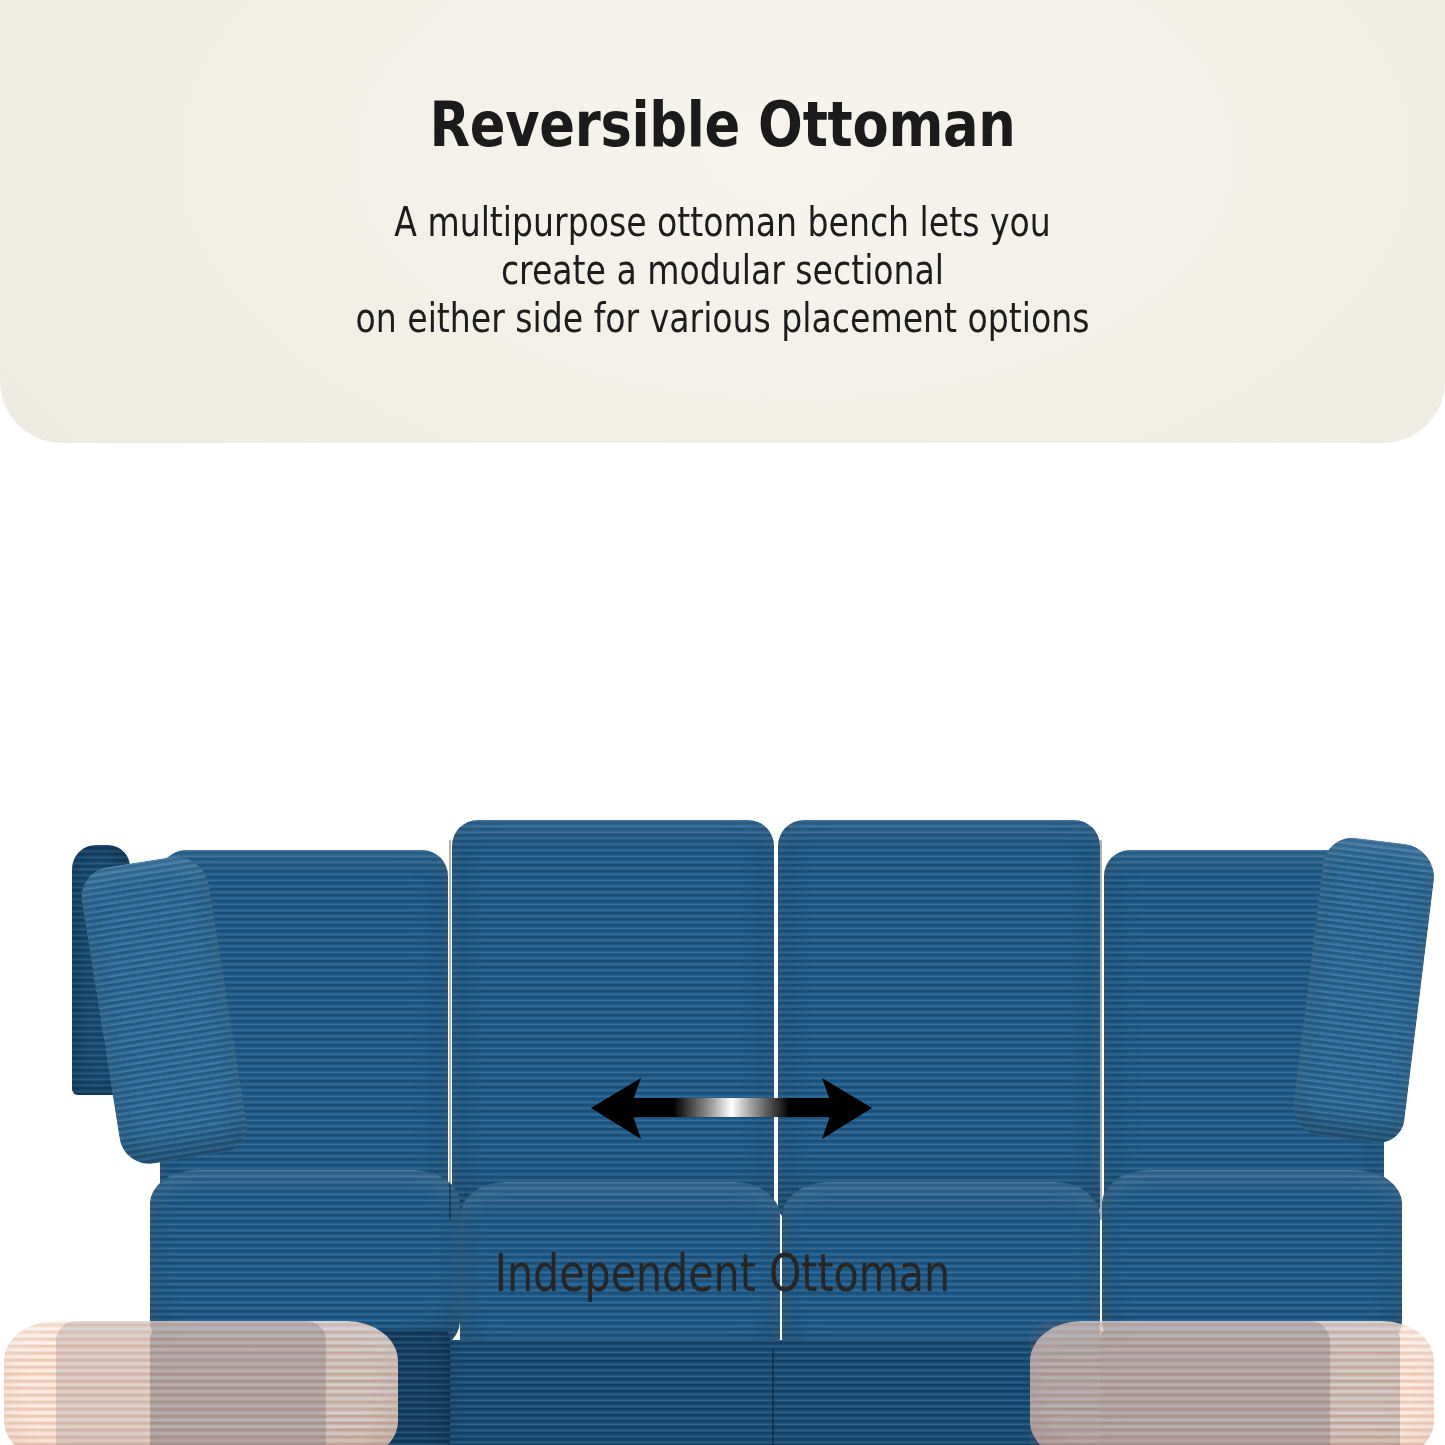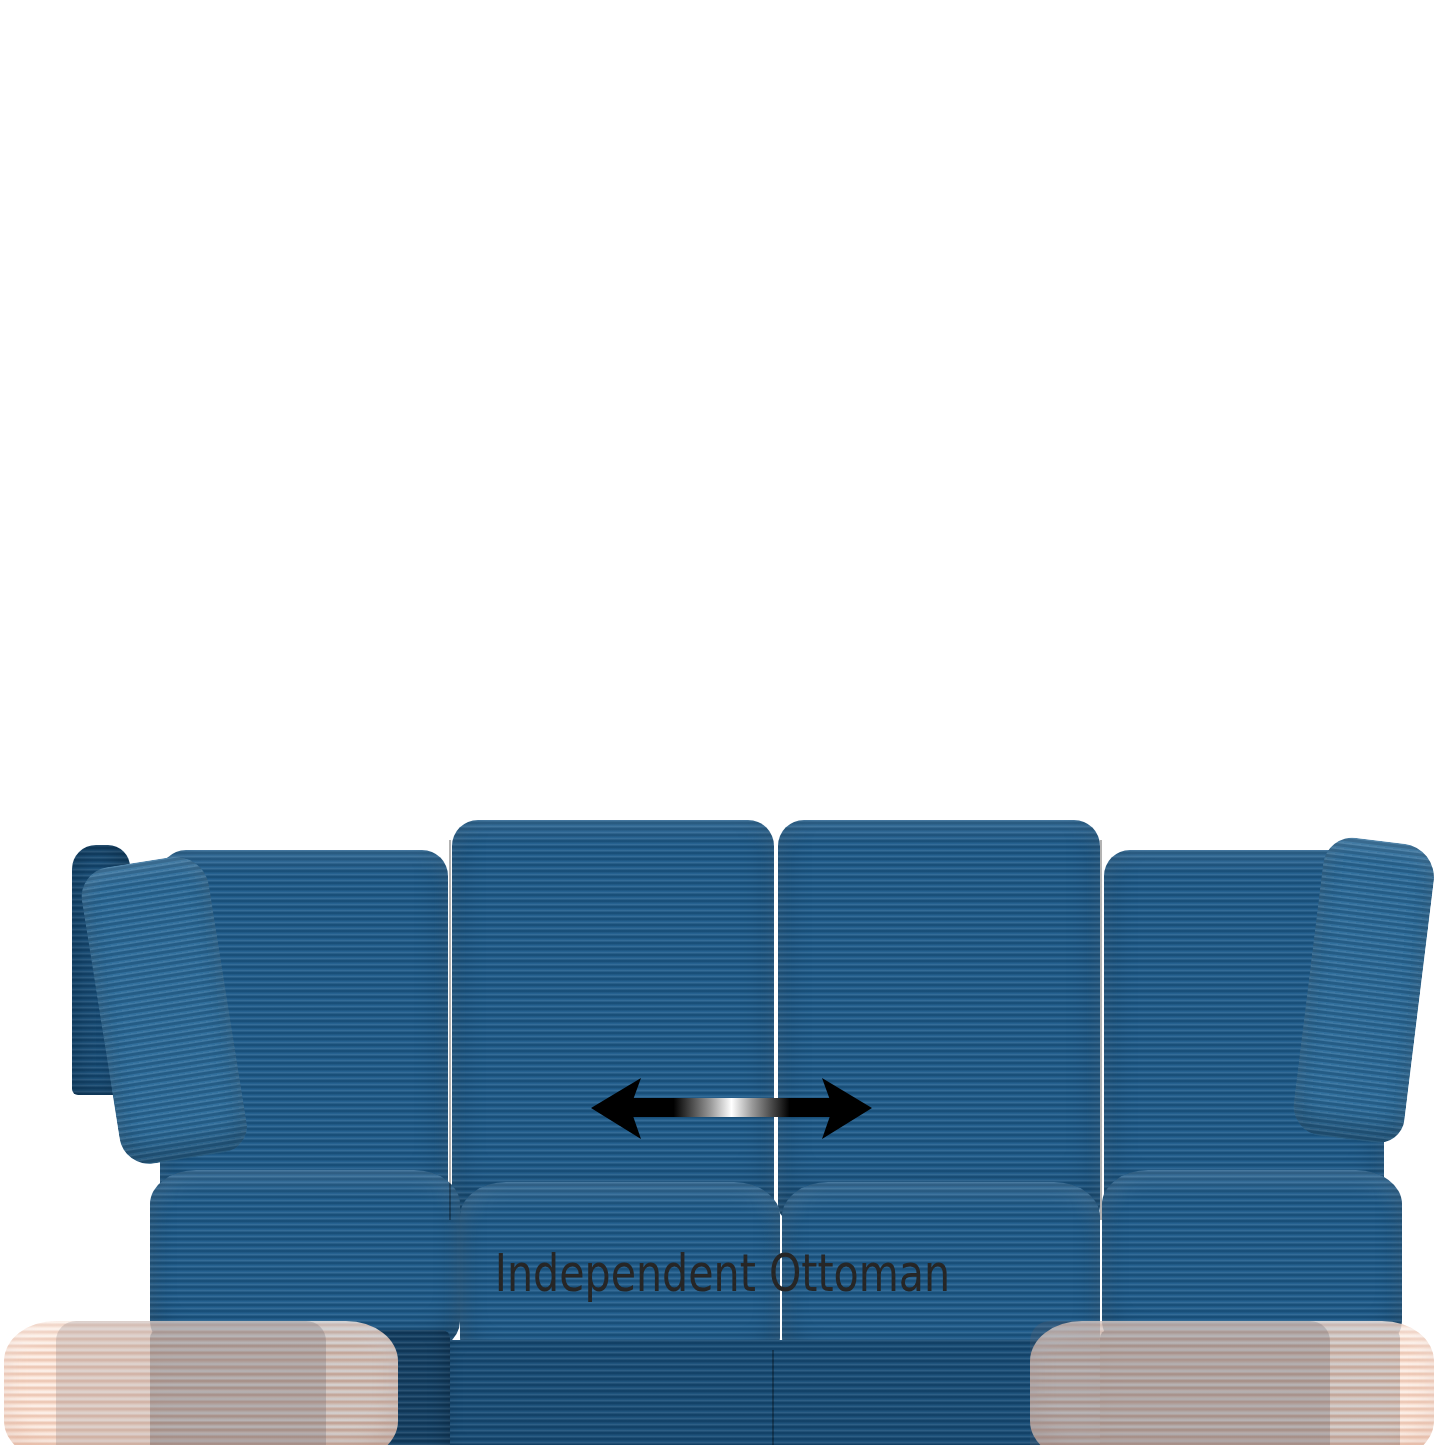--- a/index.html
+++ b/index.html
@@ -182,20 +182,30 @@
     position: absolute;
     background: rgba(0,0,0,0.30);
     width: 2px;
   }
 </style>
 </head>
 <body>
 
 <div id="page">
 
+  <div class="header-panel">
+
+    <div class="title">Reversible Ottoman</div>
+
+    <div class="subtitle">
+      <span class="ln">A multipurpose ottoman bench lets you</span>
+      <span class="ln">create a modular sectional</span>
+      <span class="ln">on either side for various placement options</span>
+    </div>
+  </div>
 
   <div class="stage">
 
     <div>
 
       <div class="piece blu-dk rib-blue armblk" style="left:72px; top:155px; width:58px; height:250px;"></div>
 
       <div class="piece blu rib-blue backcush" style="left:160px; top:160px; width:288px; height:370px;"></div>
 
       <div class="piece blu rib-blue backcush" style="left:452px; top:130px; width:322px; height:400px;"></div>

